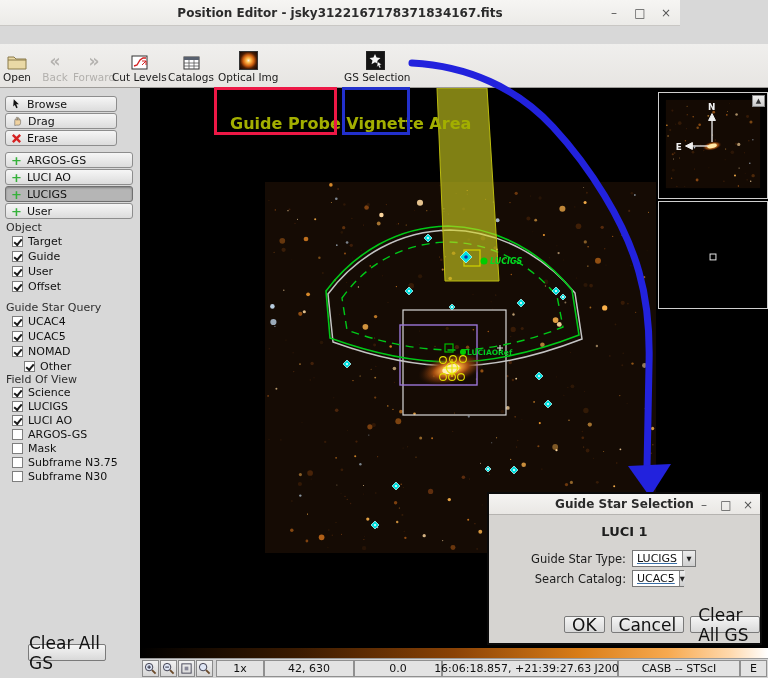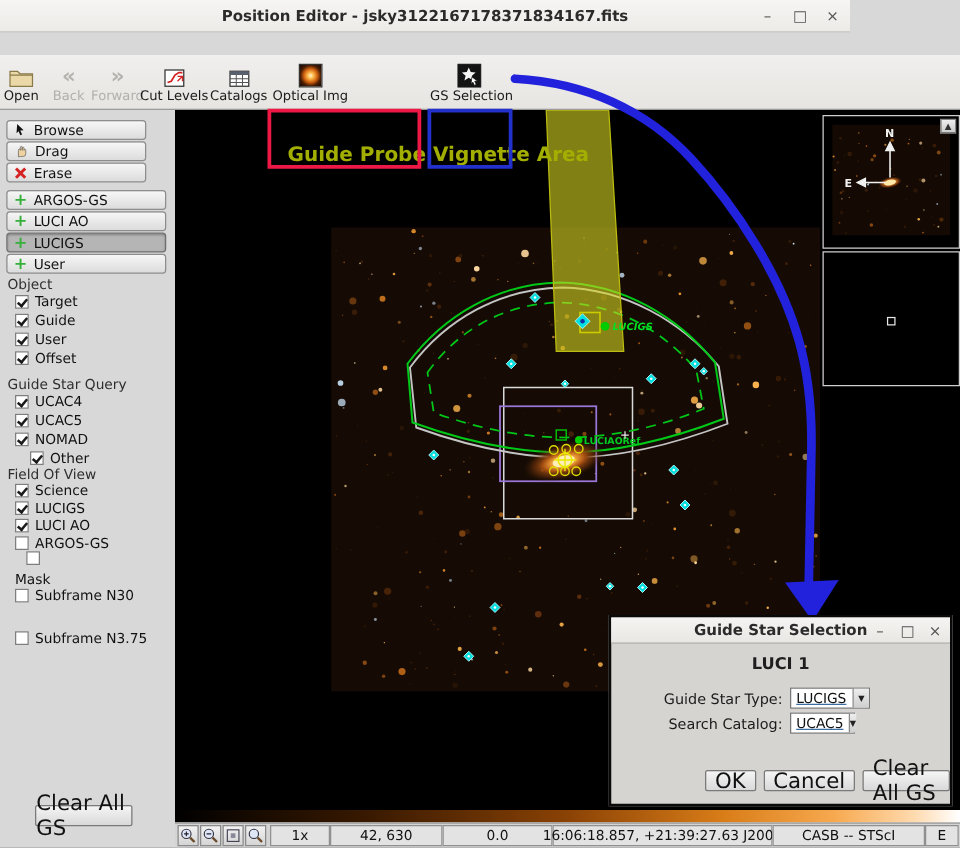--- a/index.html
+++ b/index.html
@@ -253,25 +253,25 @@
         <span class="cblabel">LUCIGS</span>
       </div>
     <div class="cbrow" style="top:325px;">
         <span class="cb checked"></span>
         <span class="cblabel">LUCI AO</span>
       </div>
     <div class="cbrow" style="top:339px;">
         <span class="cb"></span>
         <span class="cblabel">ARGOS-GS</span>
       </div>
-    <div class="cbrow" style="top:353px;flex-direction:column;">
+    <div class="cbrow" style="top:353px;">
         <span class="cb"></span>
         <span class="cblabel">Mask</span>
       </div>
-    <div class="cbrow" style="top:367px;margin-top:48px;">
+    <div class="cbrow" style="top:367px;">
         <span class="cb"></span>
         <span class="cblabel">Subframe N3.75</span>
       </div>
     <div class="cbrow" style="top:381px;">
         <span class="cb"></span>
         <span class="cblabel">Subframe N30</span>
       </div>
 
     <div id="clear-all-side" class="pushbtn">Clear All GS</div>
   </div>

